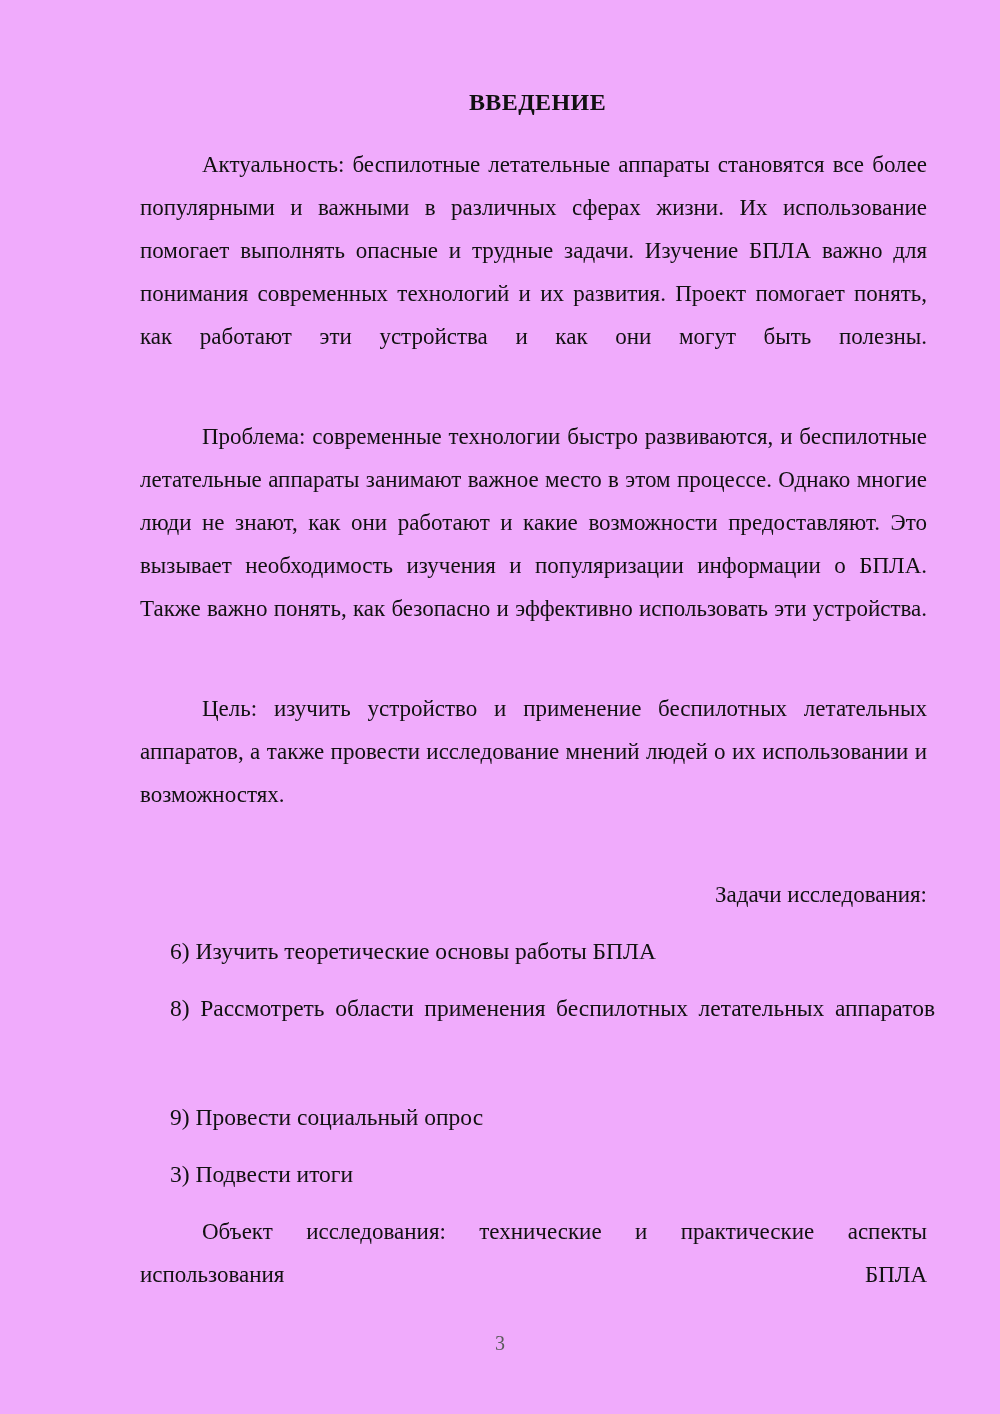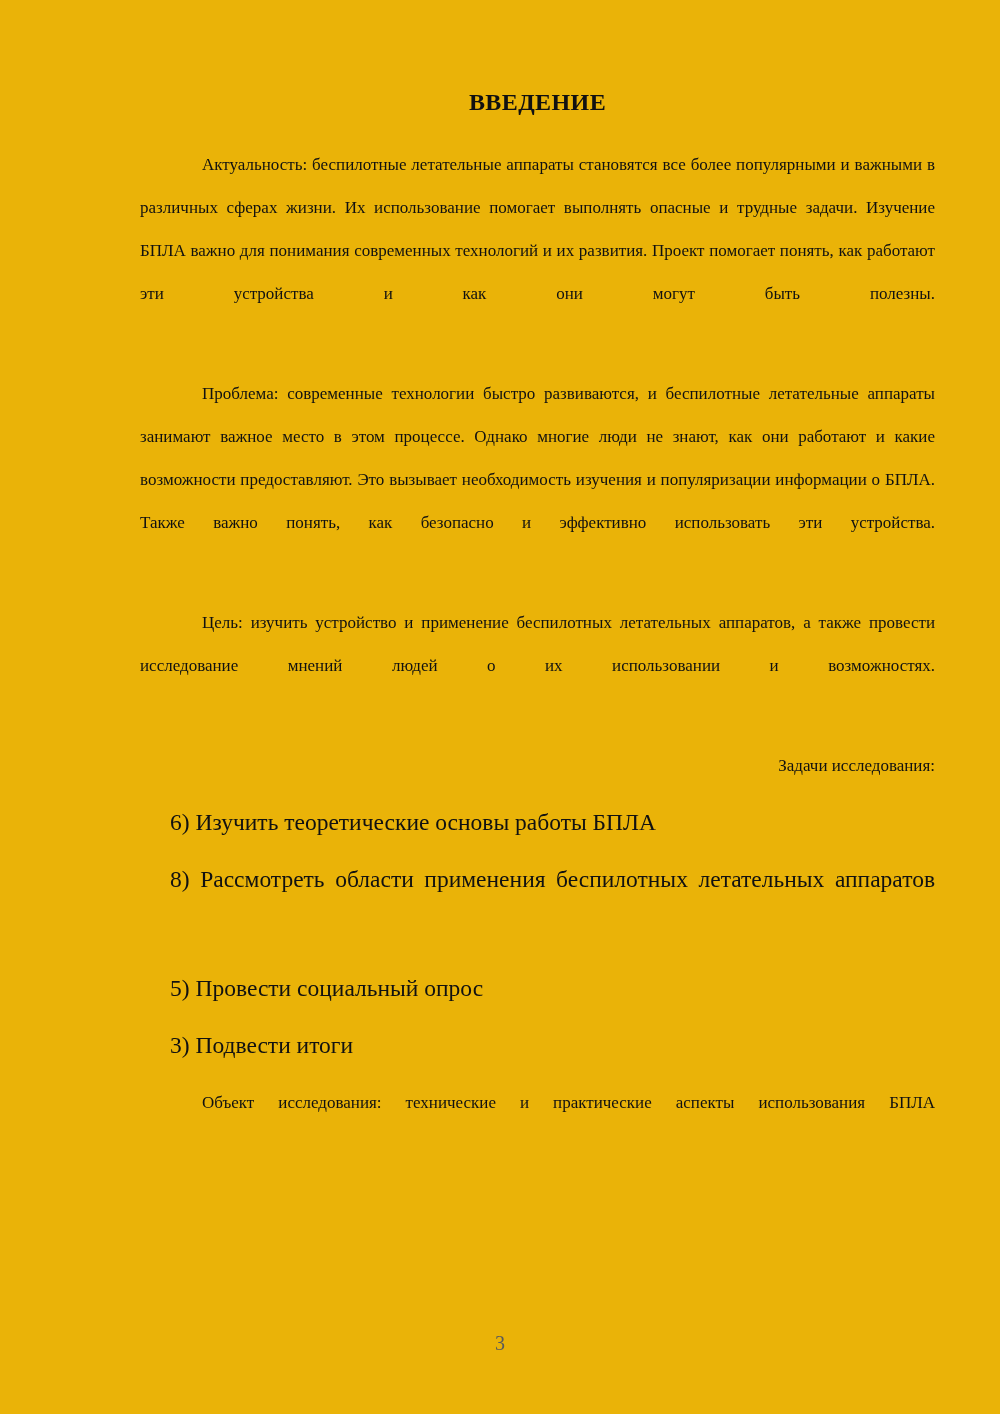--- a/index.html
+++ b/index.html
@@ -7,21 +7,21 @@
     margin: 0;
     padding: 0;
     background: #ffffff;
   }
 
   .page {
     position: relative;
     width: 1000px;
     height: 1414px;
     margin: 0 auto;
-    background: #eab308;
+    background: #f0abfc;
     box-sizing: border-box;
     font-family: "Liberation Serif", "DejaVu Serif", serif;
     color: #111111;
     overflow: hidden;
   }
 
   .content {
     position: absolute;
     left: 140px;
     top: 88px;
@@ -31,25 +31,25 @@
   .doc-title {
     text-align: center;
     font-weight: bold;
     font-size: 24px;
     line-height: 1.2;
     letter-spacing: 0.4px;
     margin: 0 0 26px 0;
   }
 
   .para {
-    font-size: 17px;
+    font-size: 23px;
     line-height: 43px;
     text-align: justify;
     text-justify: inter-word;
-    margin: 0 0 5px 0;
+    margin: 0 8px 5px 0;
     text-indent: 62px;
     hyphens: none;
   }
 
   
   .para::after {
     content: "";
     display: inline-block;
     width: 100%;
   }
@@ -118,21 +118,21 @@
 
     <div class="spacer-sm"></div>
 
     <p class="list-item">8) Рассмотреть области применения беспилотных летательных аппаратов</p>
 
     <div class="spacer-sm"></div>
 
 
     <div class="spacer-sm"></div>
 
-    <p class="list-item no-justify">5) Провести социальный опрос</p>
+    <p class="list-item no-justify">9) Провести социальный опрос</p>
 
     <div class="spacer-sm"></div>
 
     <p class="list-item no-justify">3) Подвести итоги</p>
 
     <div class="spacer-sm"></div>
 
     <p class="para">Объект исследования: технические и практические аспекты использования БПЛА</p>
 
   </div>

